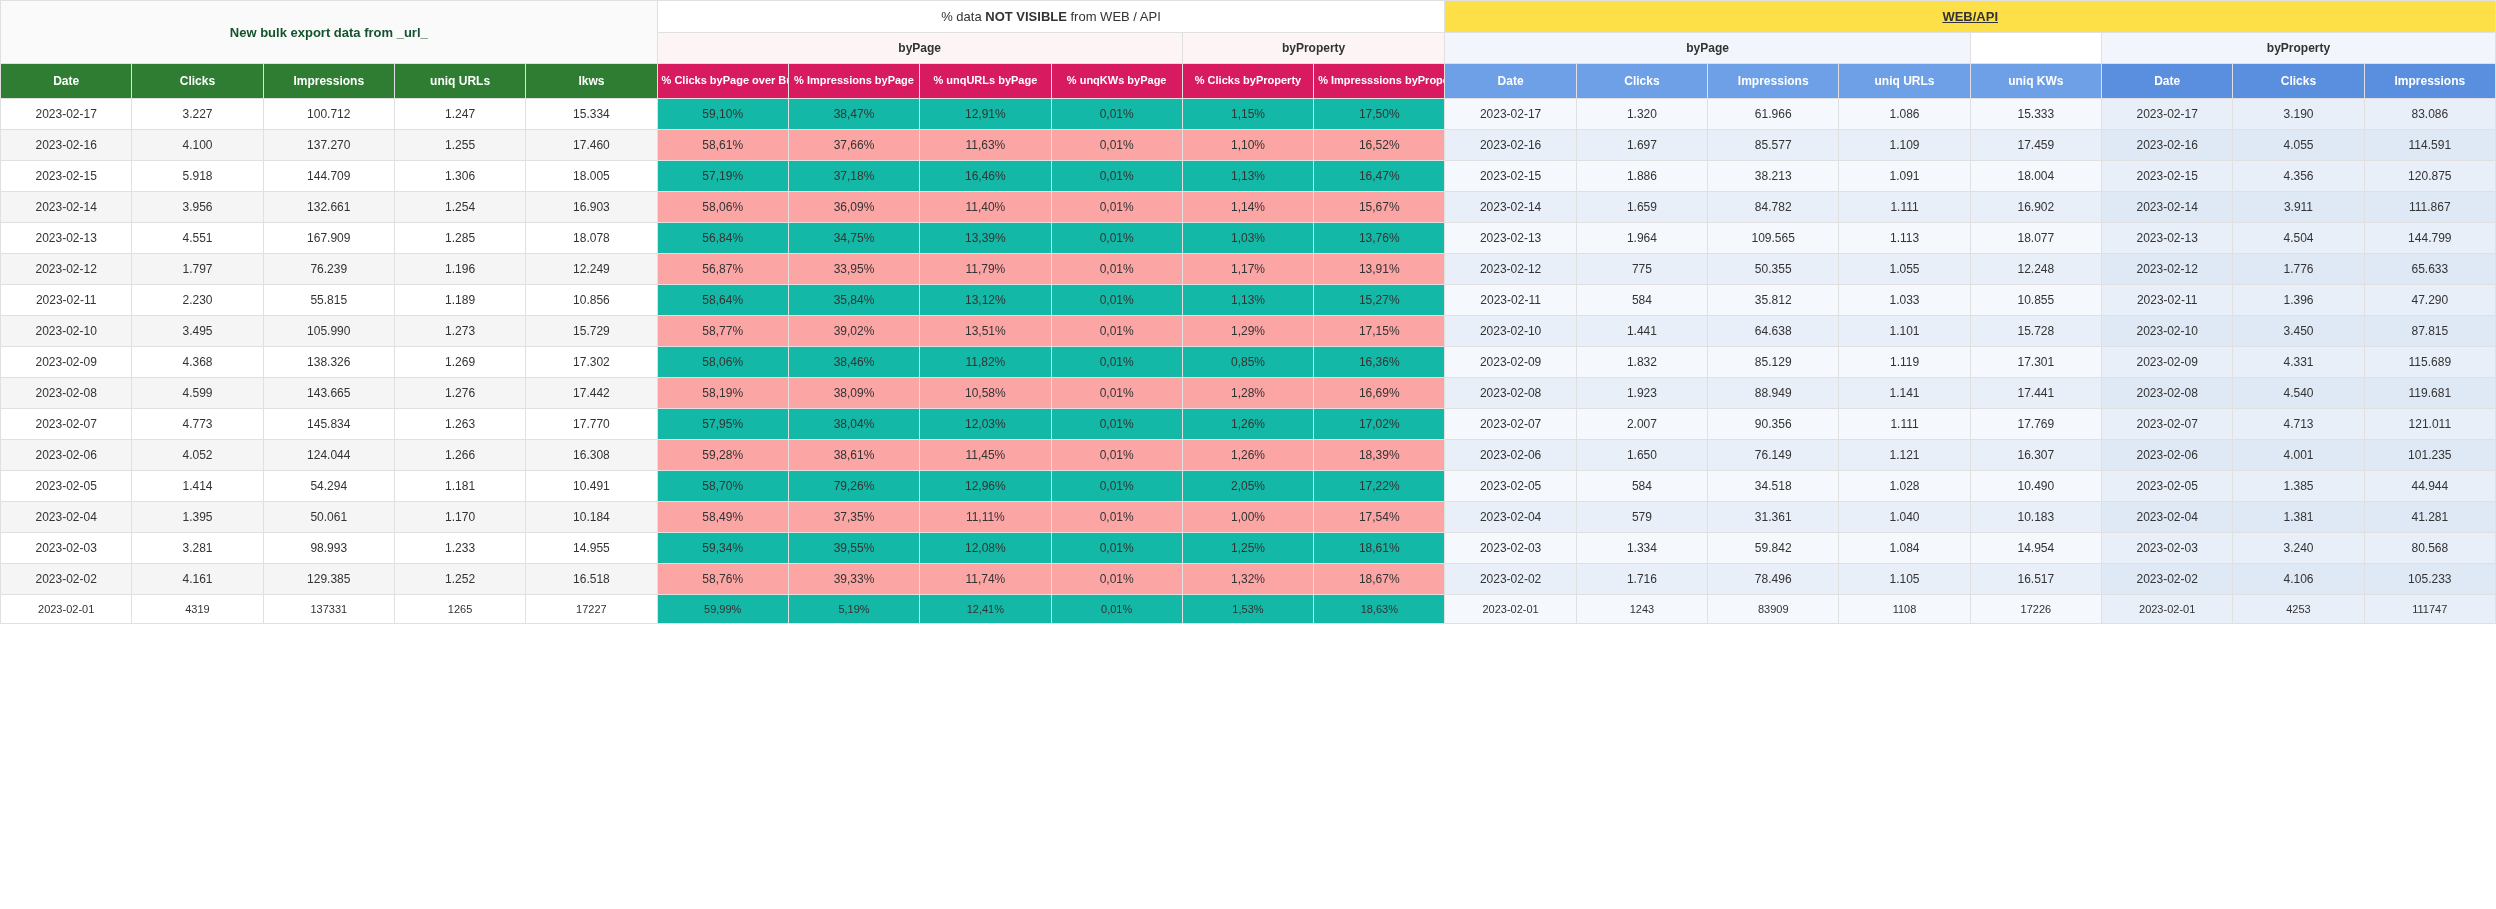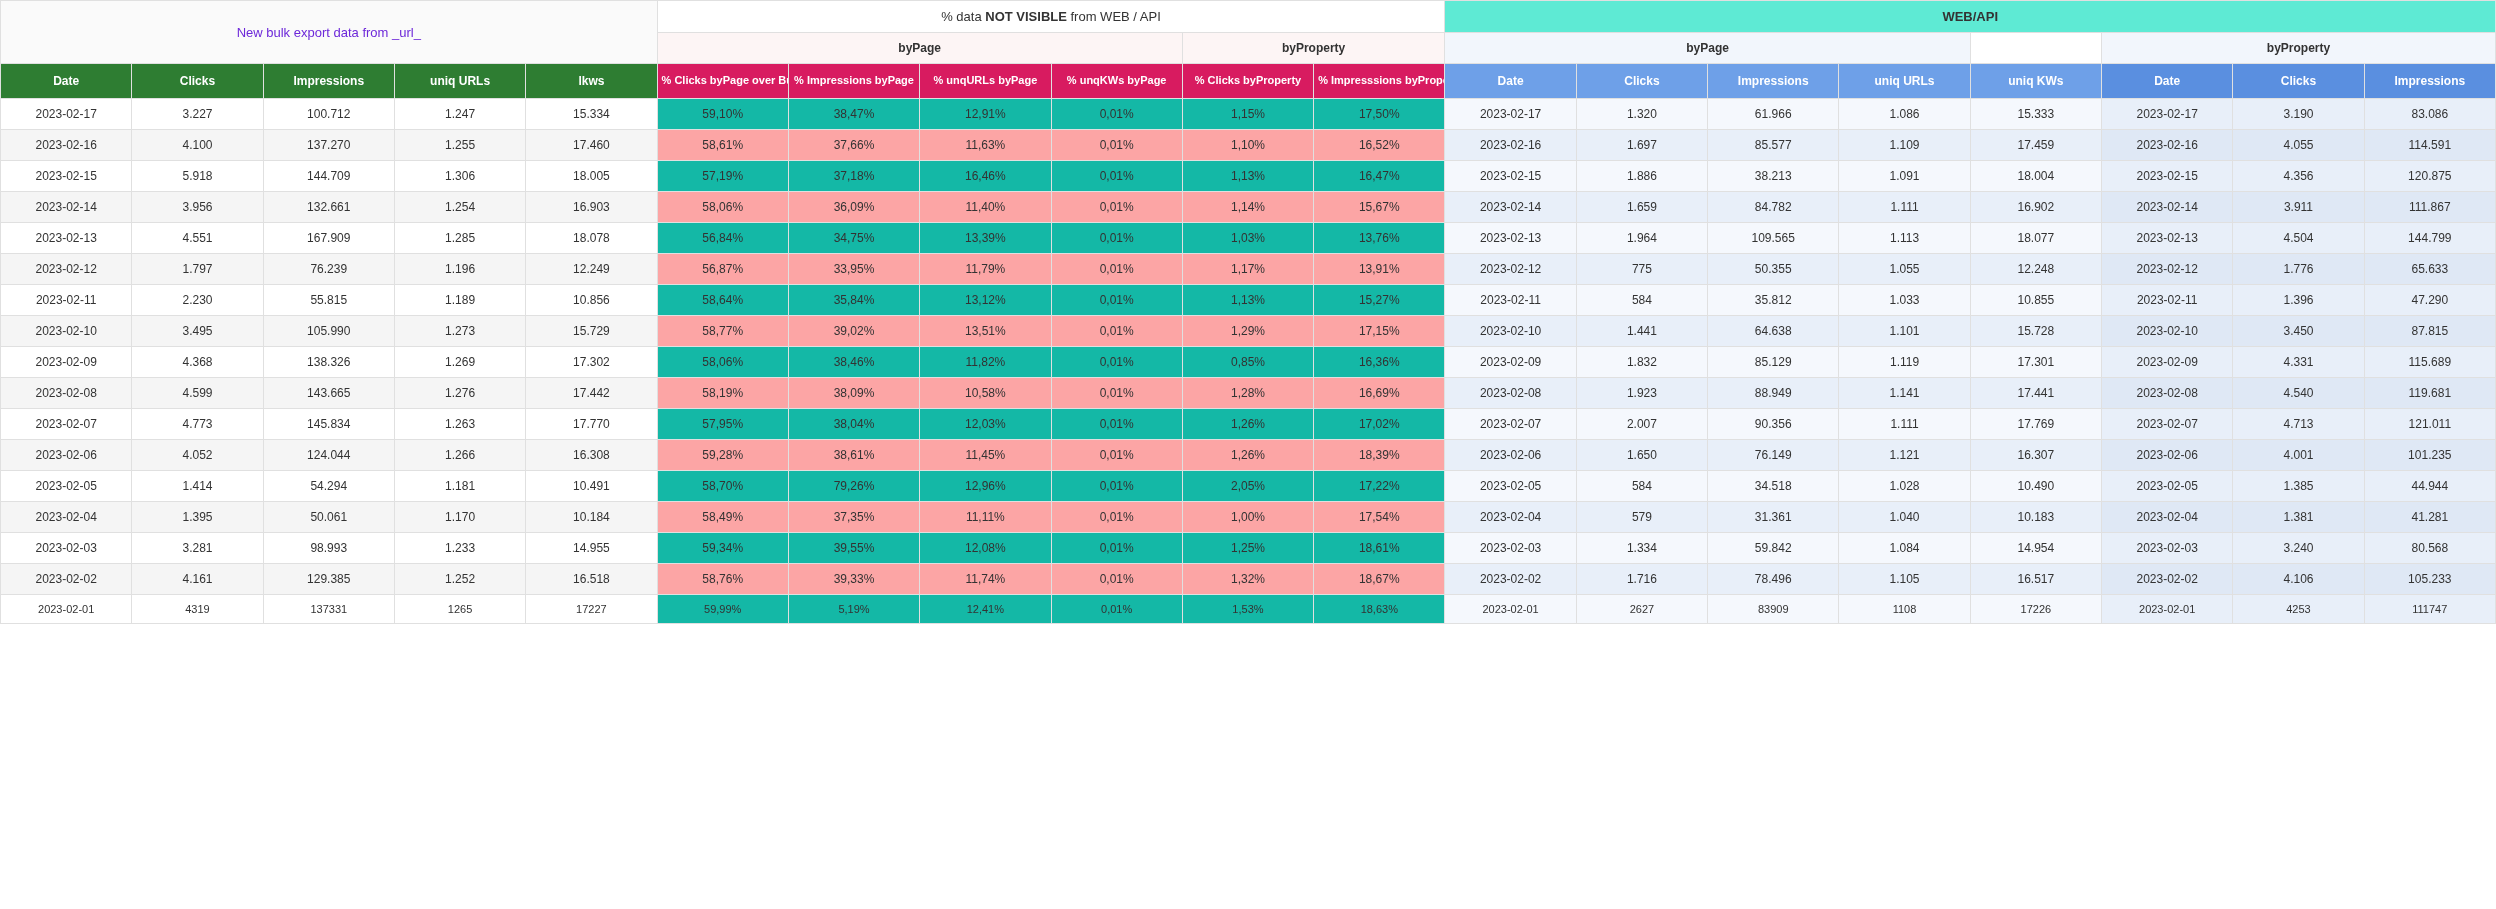--- a/index.html
+++ b/index.html
@@ -17,38 +17,39 @@
   th, td {
     text-align: center;
     padding: 8px 4px;
     border: 1px solid #e0e0e0;
     overflow: hidden;
     white-space: nowrap;
   }
   
   .sec-bulk {
     background: #fafafa;
-    font-weight: normal;
+    font-weight: bold;
     font-size: 13px;
-    color: #6d28d9;
+    color: #14532d;
     padding: 14px 4px;
   }
   .sec-notvis {
     background: #fff;
     font-weight: normal;
     font-size: 13px;
     color: #333;
     margin-top: 28px;
   }
   .sec-notvis b { font-weight: bold; }
   .sec-webapi {
-    background: #5eead4;
+    background: #fde047;
     font-weight: bold;
     font-size: 13px;
     color: #333;
+    text-decoration: underline;
   }
   
   .mid-pink { background: #fdf5f5; font-weight: bold; }
   .mid-blue { background: #f2f6fc; font-weight: bold; }
   .mid-empty { background: #fff; }
   
   .hdr-green {
     background: #2e7d32;
     color: #fff;
     font-weight: bold;
@@ -472,21 +473,21 @@
         <td class="cell-plain">137331</td>
         <td class="cell-plain">1265</td>
         <td class="cell-plain">17227</td>
         <td class="cell-pink1">59,99%</td>
         <td class="cell-pink1">5,19%</td>
         <td class="cell-pink1">12,41%</td>
         <td class="cell-pink1">0,01%</td>
         <td class="cell-pink1">1,53%</td>
         <td class="cell-pink1">18,63%</td>
         <td class="cell-blue1">2023-02-01</td>
-        <td class="cell-blue1">2627</td>
+        <td class="cell-blue1">1243</td>
         <td class="cell-blue1">83909</td>
         <td class="cell-blue1">1108</td>
         <td class="cell-blue1">17226</td>
         <td class="cell-blue2">2023-02-01</td>
         <td class="cell-blue2">4253</td>
         <td class="cell-blue2">111747</td>
       </tr>
     </tbody>
 </table>
 

